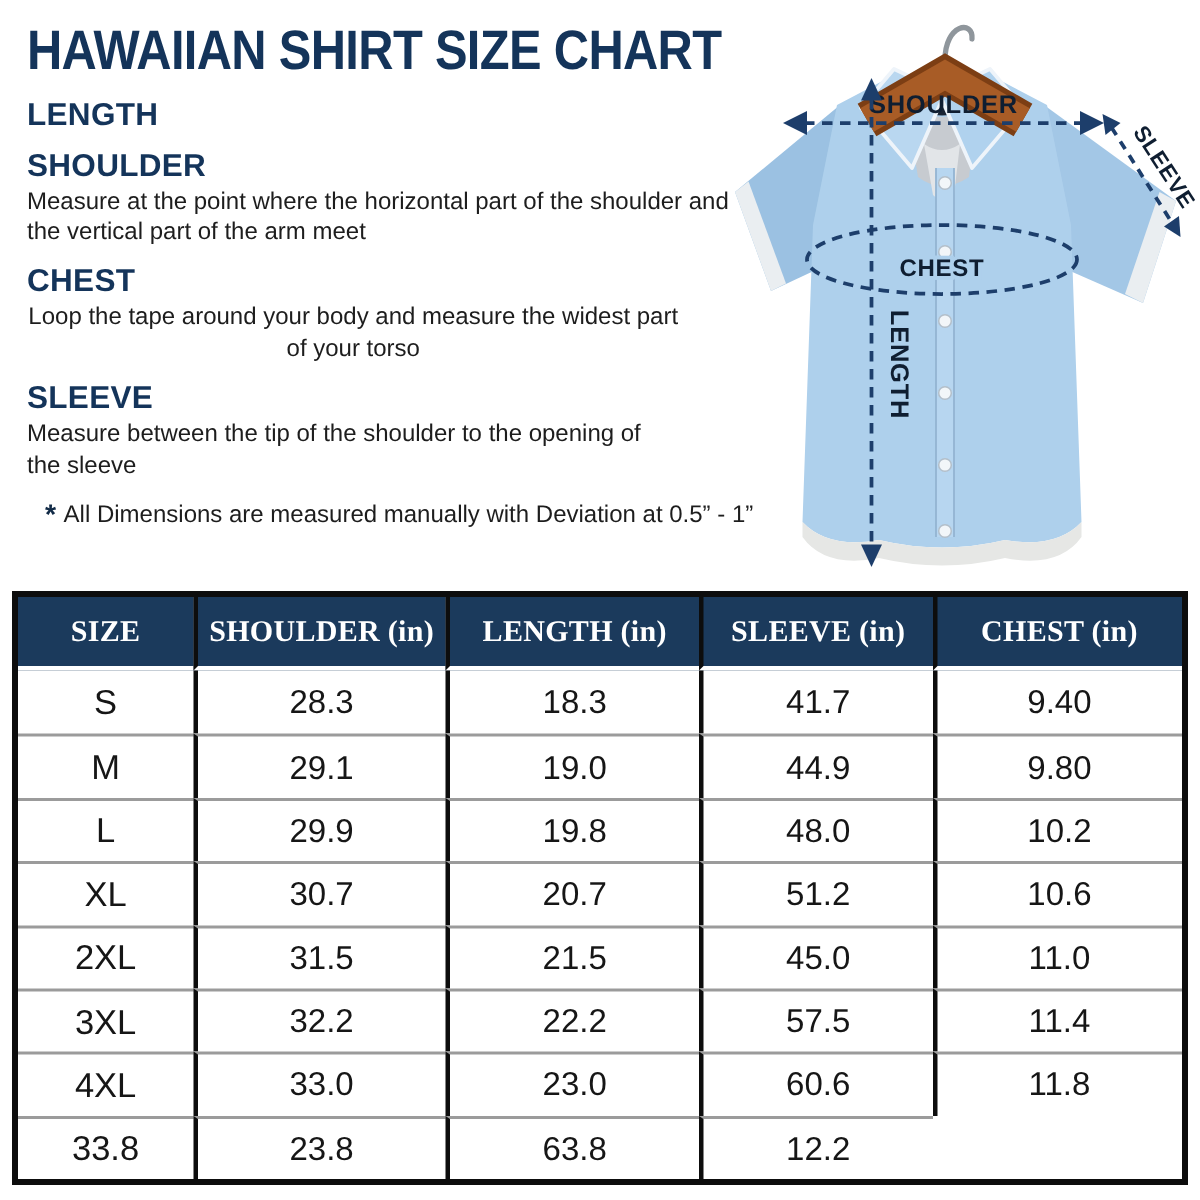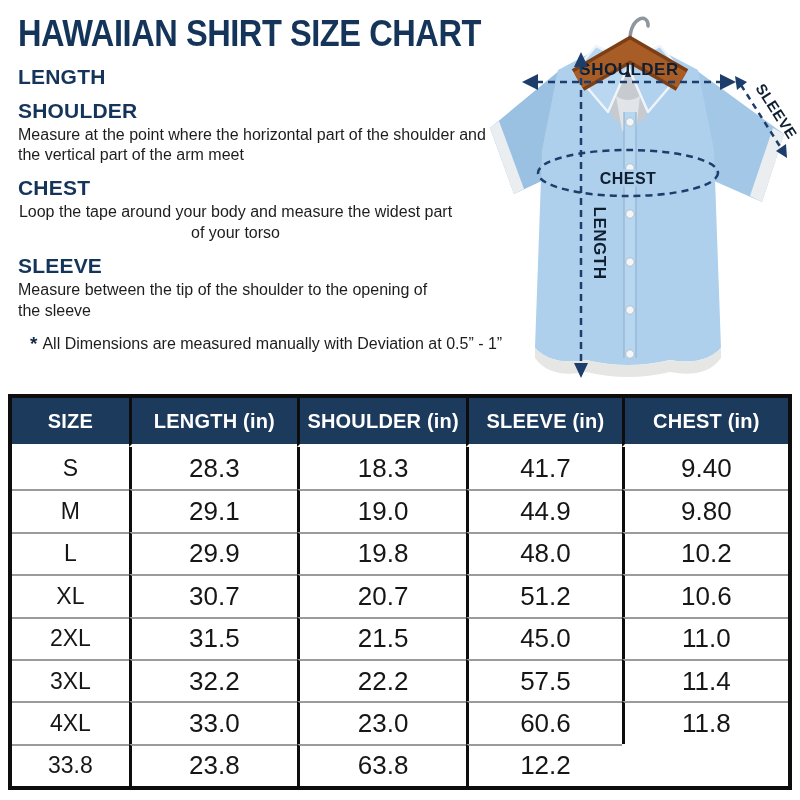--- a/index.html
+++ b/index.html
@@ -20,27 +20,27 @@
   .note .star{font-weight:900;font-size:19px;color:#122b47;margin-right:5px;vertical-align:-1px;}
 
   
   .figure{position:absolute;left:478px;top:0;width:322px;height:392px;}
 
   
   .size-table{position:absolute;left:8px;top:394px;width:784px;height:396px;
               border:4px solid #0d0d0d;box-sizing:border-box;background:#ffffff;
               display:flex;flex-direction:column;}
   .grid-row{display:grid;grid-template-columns:15.05% 21.68% 21.81% 20.03% 21.43%;}
-  .thead{flex:0 0 49px;}
+  .thead{flex:0 0 49px;font-family:Liberation Serif, serif;}
   .trow{flex:1;}
   .cell{display:flex;align-items:center;justify-content:center;border-left:3px solid #0d0d0d;min-width:0;}
   .cell:first-child{border-left:none;}
   .thead .cell{background:#1b3a5c;color:#ffffff;font-weight:700;font-size:20px;
                border-bottom:3px solid #ffffff;letter-spacing:0.2px;}
-  .trow .cell{font-size:26px;color:#161616;}
+  .trow .cell{font-size:22px;color:#161616;}
   .trow .cell:first-child{font-size:23px;}
   .trow + .trow .cell{border-top:2px solid #9b9b9b;}
 </style>
 </head>
 <body>
 
 <div class="page">
 
   <div class="info">
     <h1 class="title">HAWAIIAN SHIRT SIZE CHART</h1>
@@ -126,22 +126,22 @@
         <polygon points="257,76 259,90 269,82" stroke="none"></polygon>
         <polygon points="309,158 298,151 308,144" stroke="none"></polygon>
       </g>
       <text transform="translate(294,114) rotate(57)" text-anchor="middle" font-family="Liberation Sans, sans-serif" font-weight="bold" font-size="15" fill="#0f1e31" letter-spacing="0.5">SLEEVE</text>
     </svg>
   </div>
 
   <div class="size-table">
     <div class="grid-row thead">
       <div class="cell">SIZE</div>
+      <div class="cell">SHOULDER (in)</div>
       <div class="cell">LENGTH (in)</div>
-      <div class="cell">SHOULDER (in)</div>
       <div class="cell">SLEEVE (in)</div>
       <div class="cell">CHEST (in)</div>
     </div>
 
     <div class="grid-row trow">
       <div class="cell">S</div>
       <div class="cell">28.3</div>
       <div class="cell">18.3</div>
       <div class="cell">41.7</div>
       <div class="cell">9.40</div>

